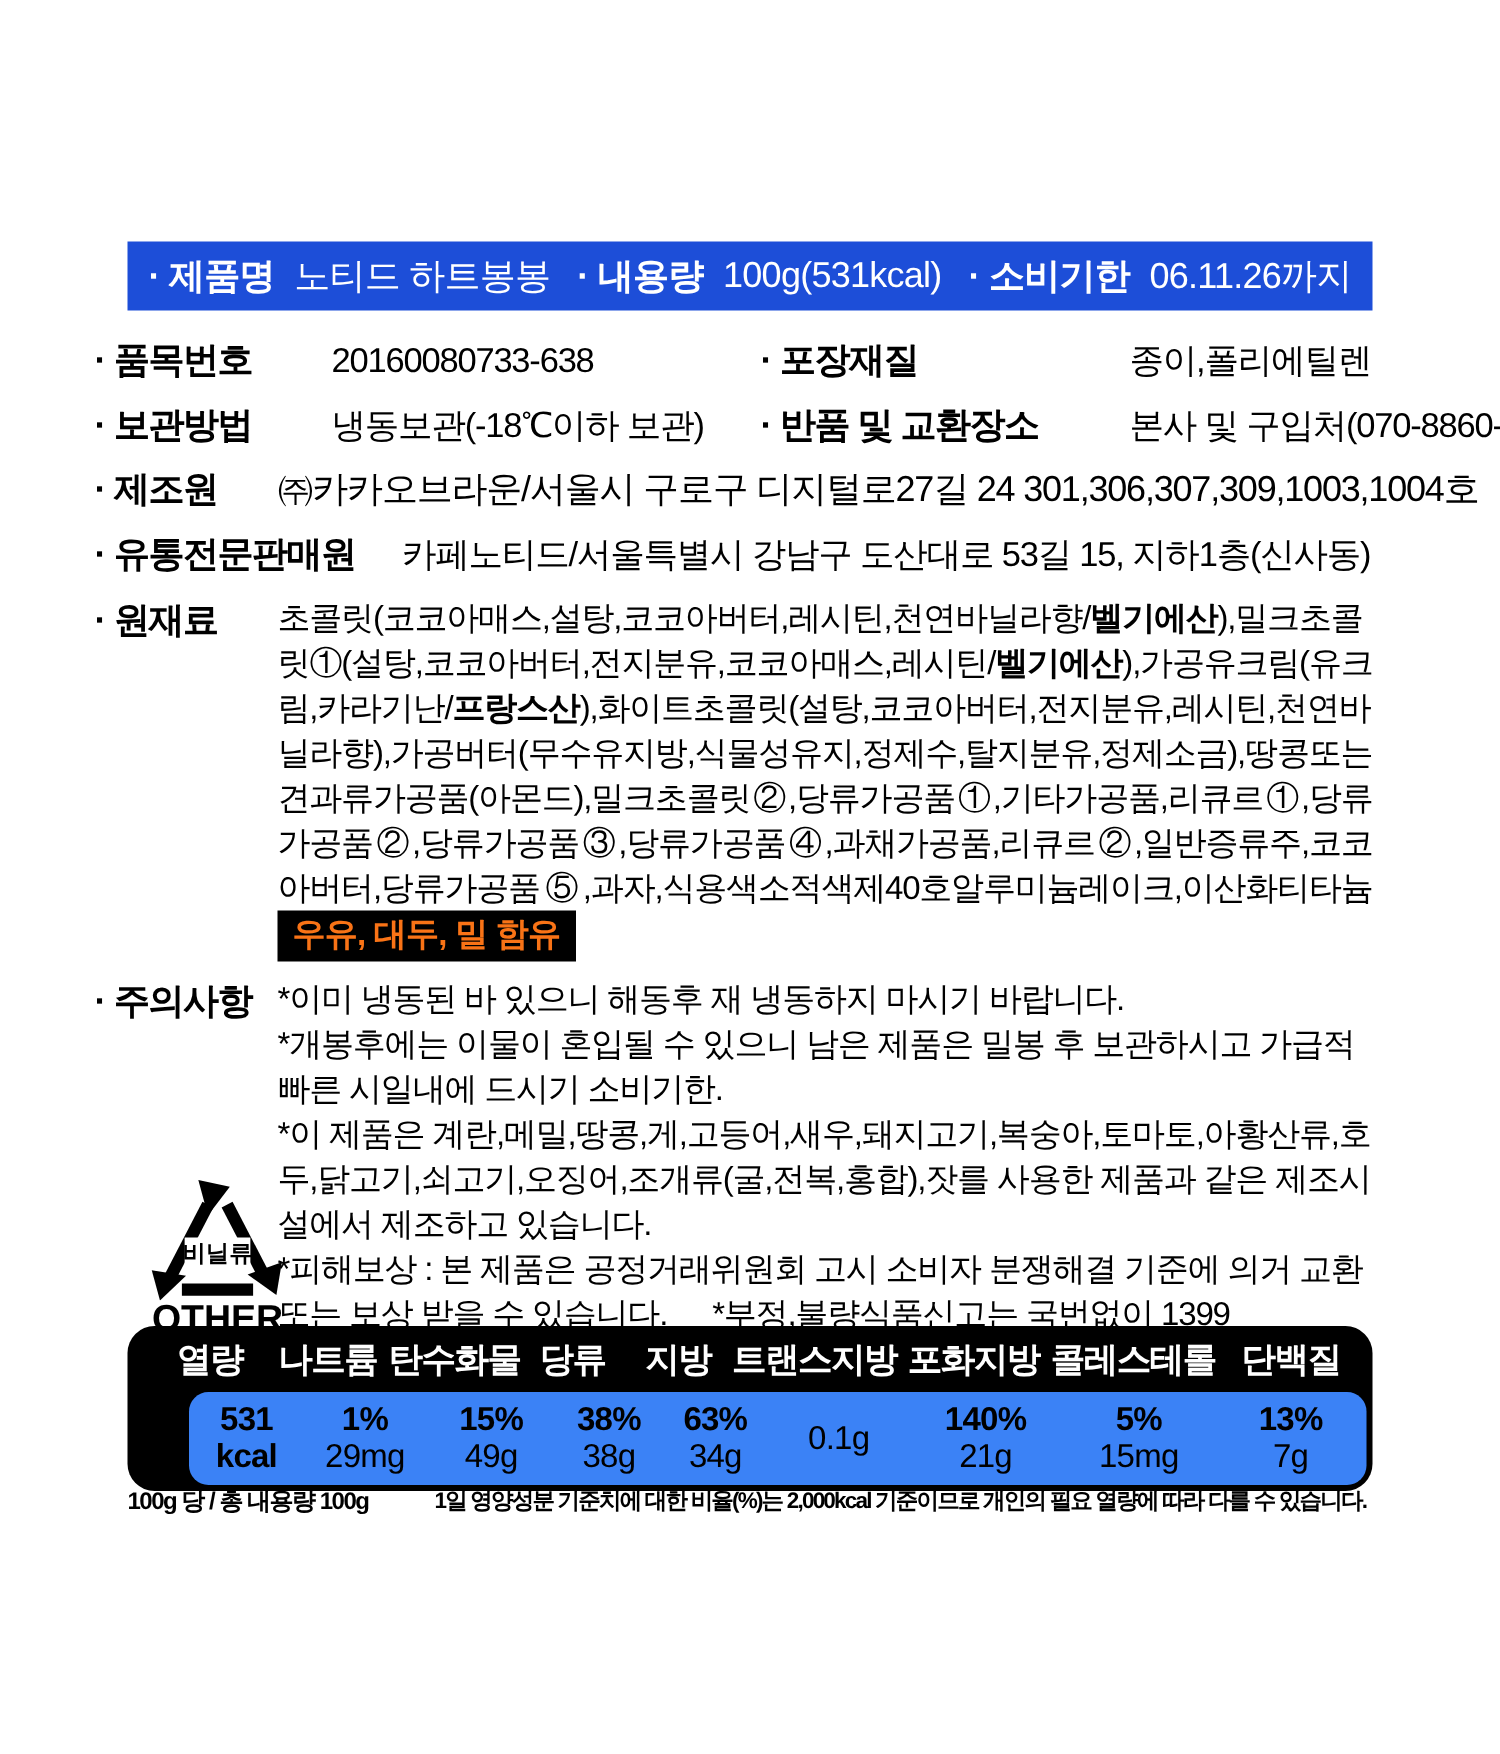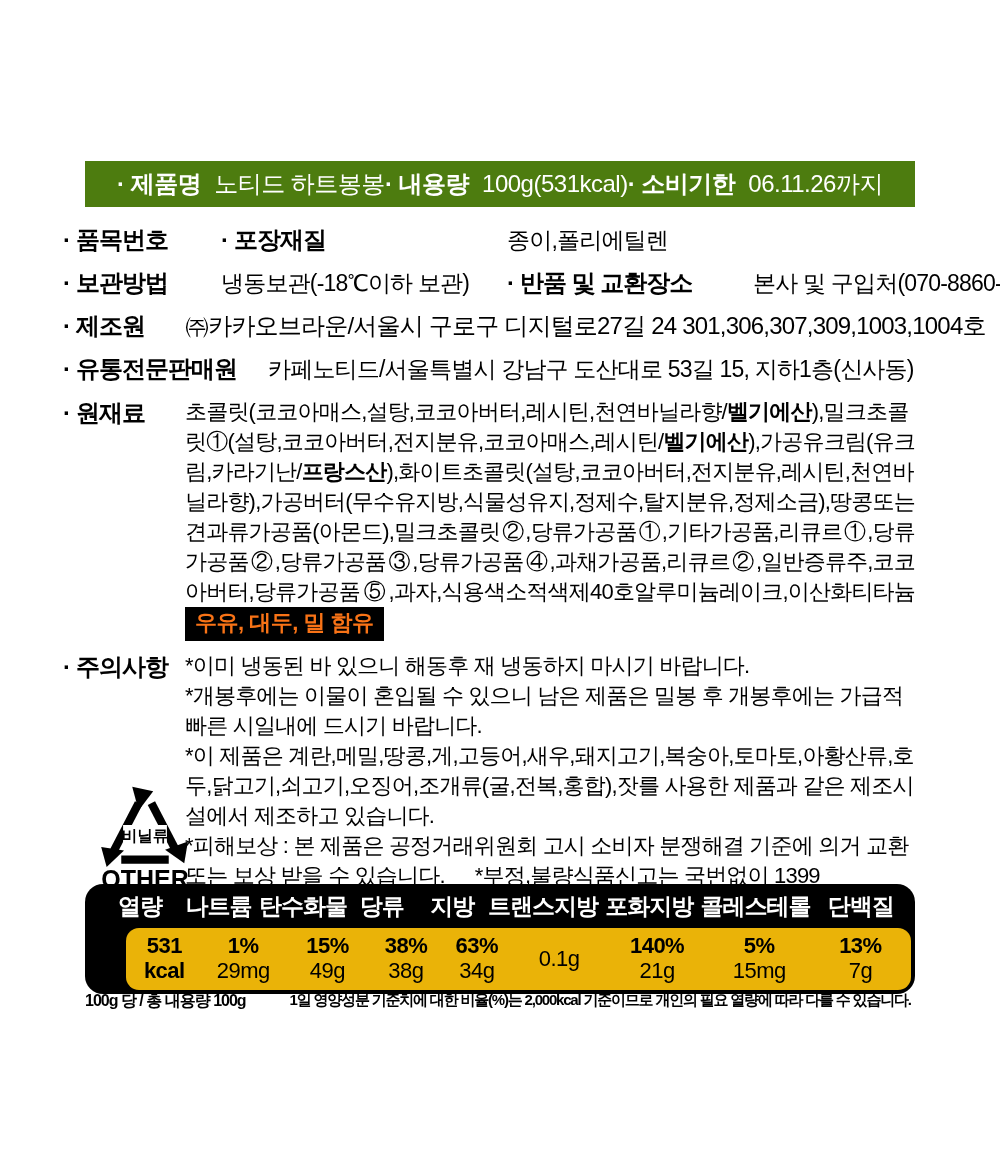--- a/index.html
+++ b/index.html
@@ -5,22 +5,22 @@
   html, body { margin:0; padding:0; }
   body {
     width:1000px; height:1169px; background:#ffffff; color:#000;
     font-family:"Liberation Sans", sans-serif; position:relative; overflow:hidden;
   }
   .page { position:absolute; inset:0; }
 
   
   .topbar {
     position:absolute; left:85px; top:161px; width:830px; height:46px;
-    background:#4d7c0f; color:#fff; box-sizing:border-box;
-    display:flex; align-items:center; justify-content:center;
+    background:#1d4ed8; color:#fff; box-sizing:border-box;
+    display:flex; align-items:center; justify-content:space-between;
     padding:0 14px; font-size:24px; white-space:nowrap;
   }
   .topbar .grp { display:flex; align-items:center; gap:13px; }
   .blt { font-weight:bold; }
   .toplbl { font-weight:bold; letter-spacing:-0.5px; }
   .topval { letter-spacing:-0.5px; }
 
   
   .rows { position:absolute; left:63px; top:224px; width:852px; }
   .irow { display:grid; grid-template-columns:122px 1fr; margin-bottom:11px; align-items:baseline; }
@@ -53,21 +53,21 @@
   .recycle .other { font-weight:bold; font-size:25px; letter-spacing:0; margin-top:-2px; }
 
   
   .ntable {
     position:absolute; left:85px; top:884px; width:830px; box-sizing:border-box;
     background:#000; border-radius:18px; padding:0 4px 4px 17px;
   }
   .ngrid { display:grid; grid-template-columns:81fr 86fr 92fr 74fr 76fr 98fr 109fr 107fr 107fr; }
   .nhead { height:44px; align-items:center; color:#fff; }
   .nhead .hc { text-align:center; font-weight:bold; font-size:23px; letter-spacing:-1px; white-space:nowrap; }
-  .nbody { background:#eab308; border-radius:13px; padding:5px 0 7px 0;margin-left:24px; }
+  .nbody { background:#3b82f6; border-radius:13px; padding:5px 0 7px 0;margin-left:24px; }
   .ncell { text-align:center; font-size:22px; line-height:25px; letter-spacing:-0.5px;
            display:flex; flex-direction:column; justify-content:center; }
   .ncell .t { font-weight:bold; }
   .ncell.first .b { font-weight:bold; }
   .ncell.single .t { font-weight:400; }
   .ncell .b:empty { display:none; }
 
   
   .footnote {
     position:absolute; left:85px; top:991px; width:860px;
@@ -94,20 +94,21 @@
       <span class="toplbl"><span class="blt">·</span> <span>소비기한</span></span>
       <span class="topval">06.11.26까지</span>
     </div>
   </div>
 
   <div class="rows">
 
 
     <div class="irow four">
       <span class="lblc"><span class="blt">·</span><span>품목번호</span></span>
+      <span class="val">20160080733-638</span>
       <span class="lblc"><span class="blt">·</span><span>포장재질</span></span>
       <span class="val">종이,폴리에틸렌</span>
     </div>
 
     <div class="irow four">
       <span class="lblc"><span class="blt">·</span><span>보관방법</span></span>
       <span class="val">냉동보관(-18℃이하 보관)</span>
       <span class="lblc"><span class="blt">·</span><span>반품 및 교환장소</span></span>
       <span class="val">본사 및 구입처(070-8860-4334)</span>
     </div>
@@ -141,21 +142,21 @@
             <polygon points="97,64 93,88 72,73" fill="#000"></polygon>
             <polygon points="8,92 2,70 27,74" fill="#000"></polygon>
             <rect x="26" y="46" width="48" height="22" fill="#fff"></rect>
             <text x="50" y="63" text-anchor="middle" font-size="17" font-weight="bold" fill="#000">비닐류</text>
           </svg>
           <div class="other">OTHER</div>
         </div>
       </div>
       <div>
         <p>*이미 냉동된 바 있으니 해동후 재 냉동하지 마시기 바랍니다.</p>
-        <p>*개봉후에는 이물이 혼입될 수 있으니 남은 제품은 밀봉 후 개봉후에는 가급적 빠른 시일내에 드시기 바랍니다.</p>
+        <p>*개봉후에는 이물이 혼입될 수 있으니 남은 제품은 밀봉 후 보관하시고 가급적 빠른 시일내에 드시기 소비기한.</p>
         <p>*이 제품은 계란,메밀,땅콩,게,고등어,새우,돼지고기,복숭아,토마토,아황산류,호두,닭고기,쇠고기,오징어,조개류(굴,전복,홍합),잣를 사용한 제품과 같은 제조시설에서 제조하고 있습니다.</p>
         <p><span>*피해보상 : 본 제품은 공정거래위원회 고시 소비자 분쟁해결 기준에 의거 교환 또는 보상 받을 수 있습니다.</span><span class="report">*부정,불량식품신고는 국번없이 1399</span></p>
       </div>
     </div>
   </div>
 
   <div class="ntable">
     <div class="ngrid nhead">
       <span class="hc">열량</span>
       <span class="hc">나트륨</span>

